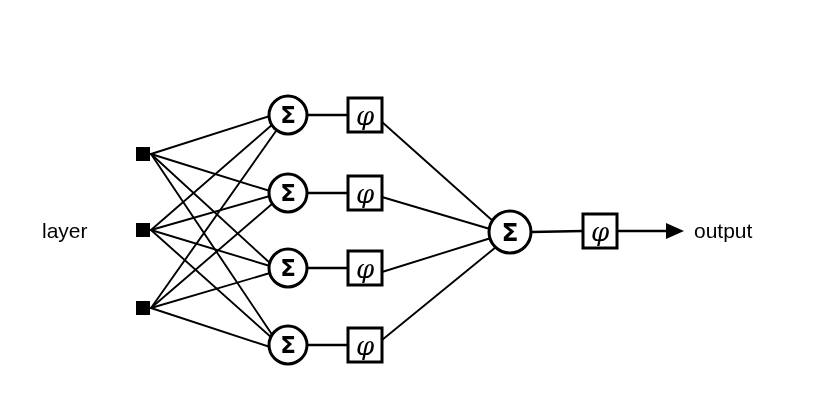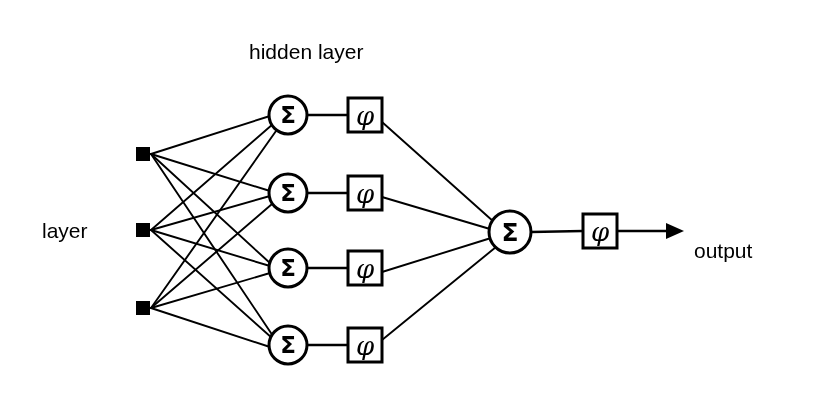--- a/index.html
+++ b/index.html
@@ -29,21 +29,21 @@
     color: #000000;
     font-family: "Liberation Sans", sans-serif;
     font-size: 21px;
     line-height: 24px;
     white-space: nowrap;
     letter-spacing: 0px;
   }
   #label-hidden-layer { left: 249px; top: 40px; }
   #label-output-layer { left: 489px; top: 121px; }
   #label-input       { left: 42px;  top: 219px; }
-  #label-output      { left: 694px; top: 219px; margin-top: 20px; }
+  #label-output      { left: 694px; top: 219px; }
 </style>
 </head>
 <body>
 
 <div id="stage">
 
   <svg id="diagram-svg" viewBox="0 0 830 420">
 
     <g stroke="#000000" stroke-width="1.9" fill="none" stroke-linecap="round">
 
@@ -135,20 +135,19 @@
       <text x="510" y="232" text-anchor="middle" dominant-baseline="central" font-family="'DejaVu Sans', sans-serif" font-size="25" font-weight="bold" fill="#000000">Σ</text>
     </g>
 
     <g>
       <rect x="583" y="214" width="34" height="34" fill="#ffffff" stroke="#000000" stroke-width="3"></rect>
       <text x="600" y="232" text-anchor="middle" dominant-baseline="central" font-family="'DejaVu Serif', serif" font-style="italic" font-size="26" fill="#000000">φ</text>
     </g>
 
   </svg>
 
-  <div class="layer-label" id="label-hidden-layer">hidden layer</div>
 
 
   <div class="layer-label" id="label-input">layer</div>
 
   <div class="layer-label" id="label-output">output</div>
 
 </div>
 
 </body></html>

